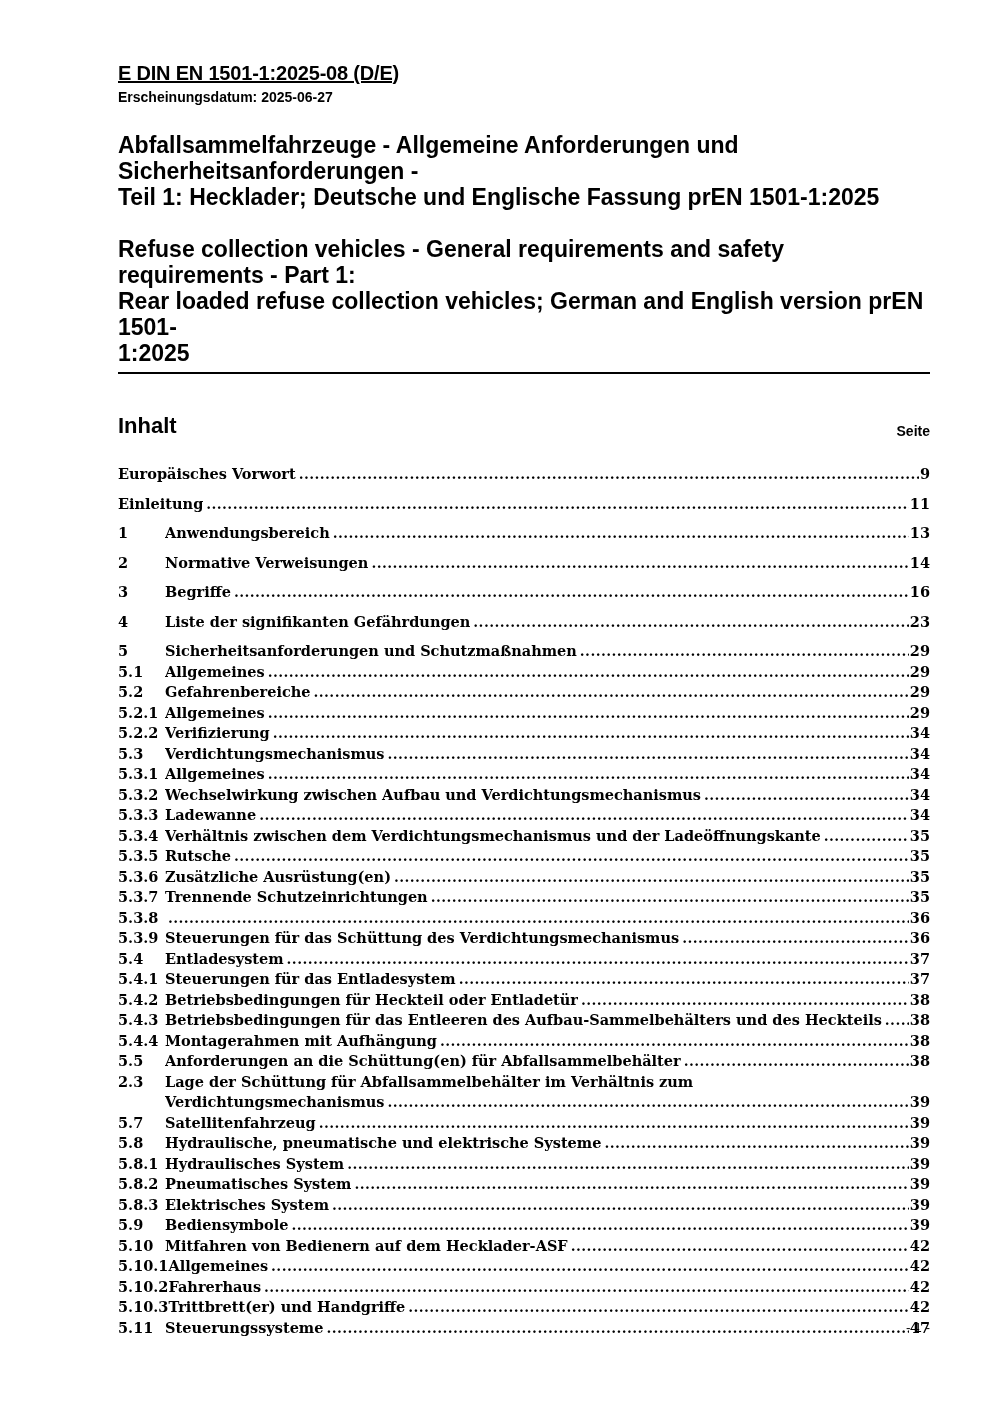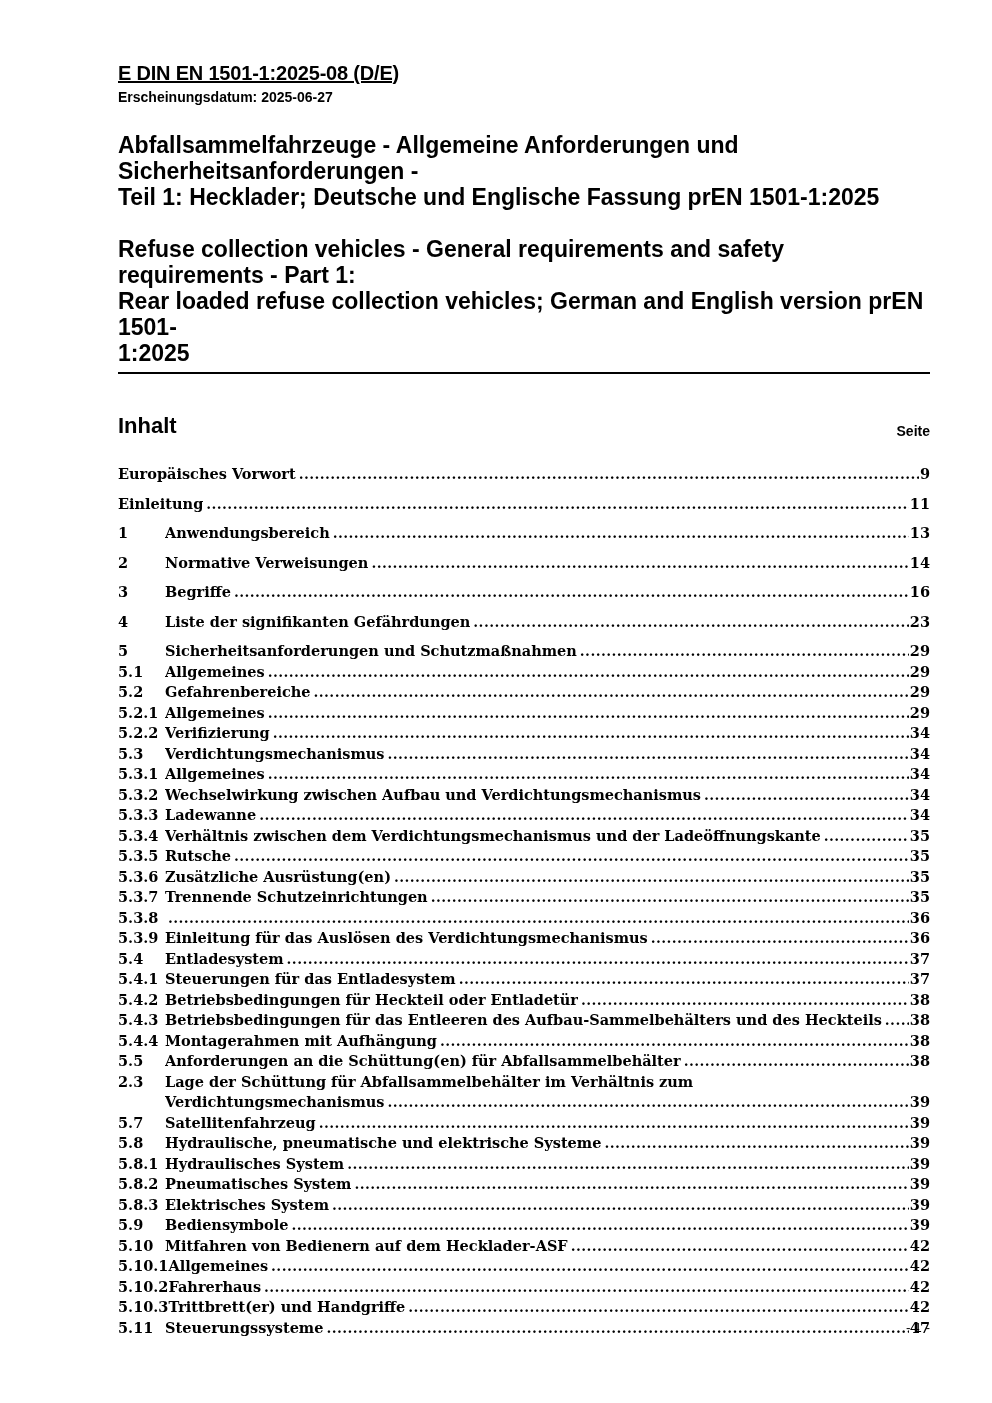--- a/index.html
+++ b/index.html
@@ -208,21 +208,21 @@
     <span class="toc-leader"></span>
     <span class="toc-page">35</span>
   </div>
         <div class="toc-row">
     <span class="toc-num">5.3.8</span>
     <span class="toc-leader"></span>
     <span class="toc-page">36</span>
   </div>
         <div class="toc-row">
     <span class="toc-num">5.3.9</span>
-    <span class="toc-title">Einleitung für das Auslösen des Verdichtungsmechanismus</span>
+    <span class="toc-title">Steuerungen für das Schüttung des Verdichtungsmechanismus</span>
     <span class="toc-leader"></span>
     <span class="toc-page">36</span>
   </div>
         <div class="toc-row">
     <span class="toc-num">5.4</span>
     <span class="toc-title">Entladesystem</span>
     <span class="toc-leader"></span>
     <span class="toc-page">37</span>
   </div>
         <div class="toc-row">

